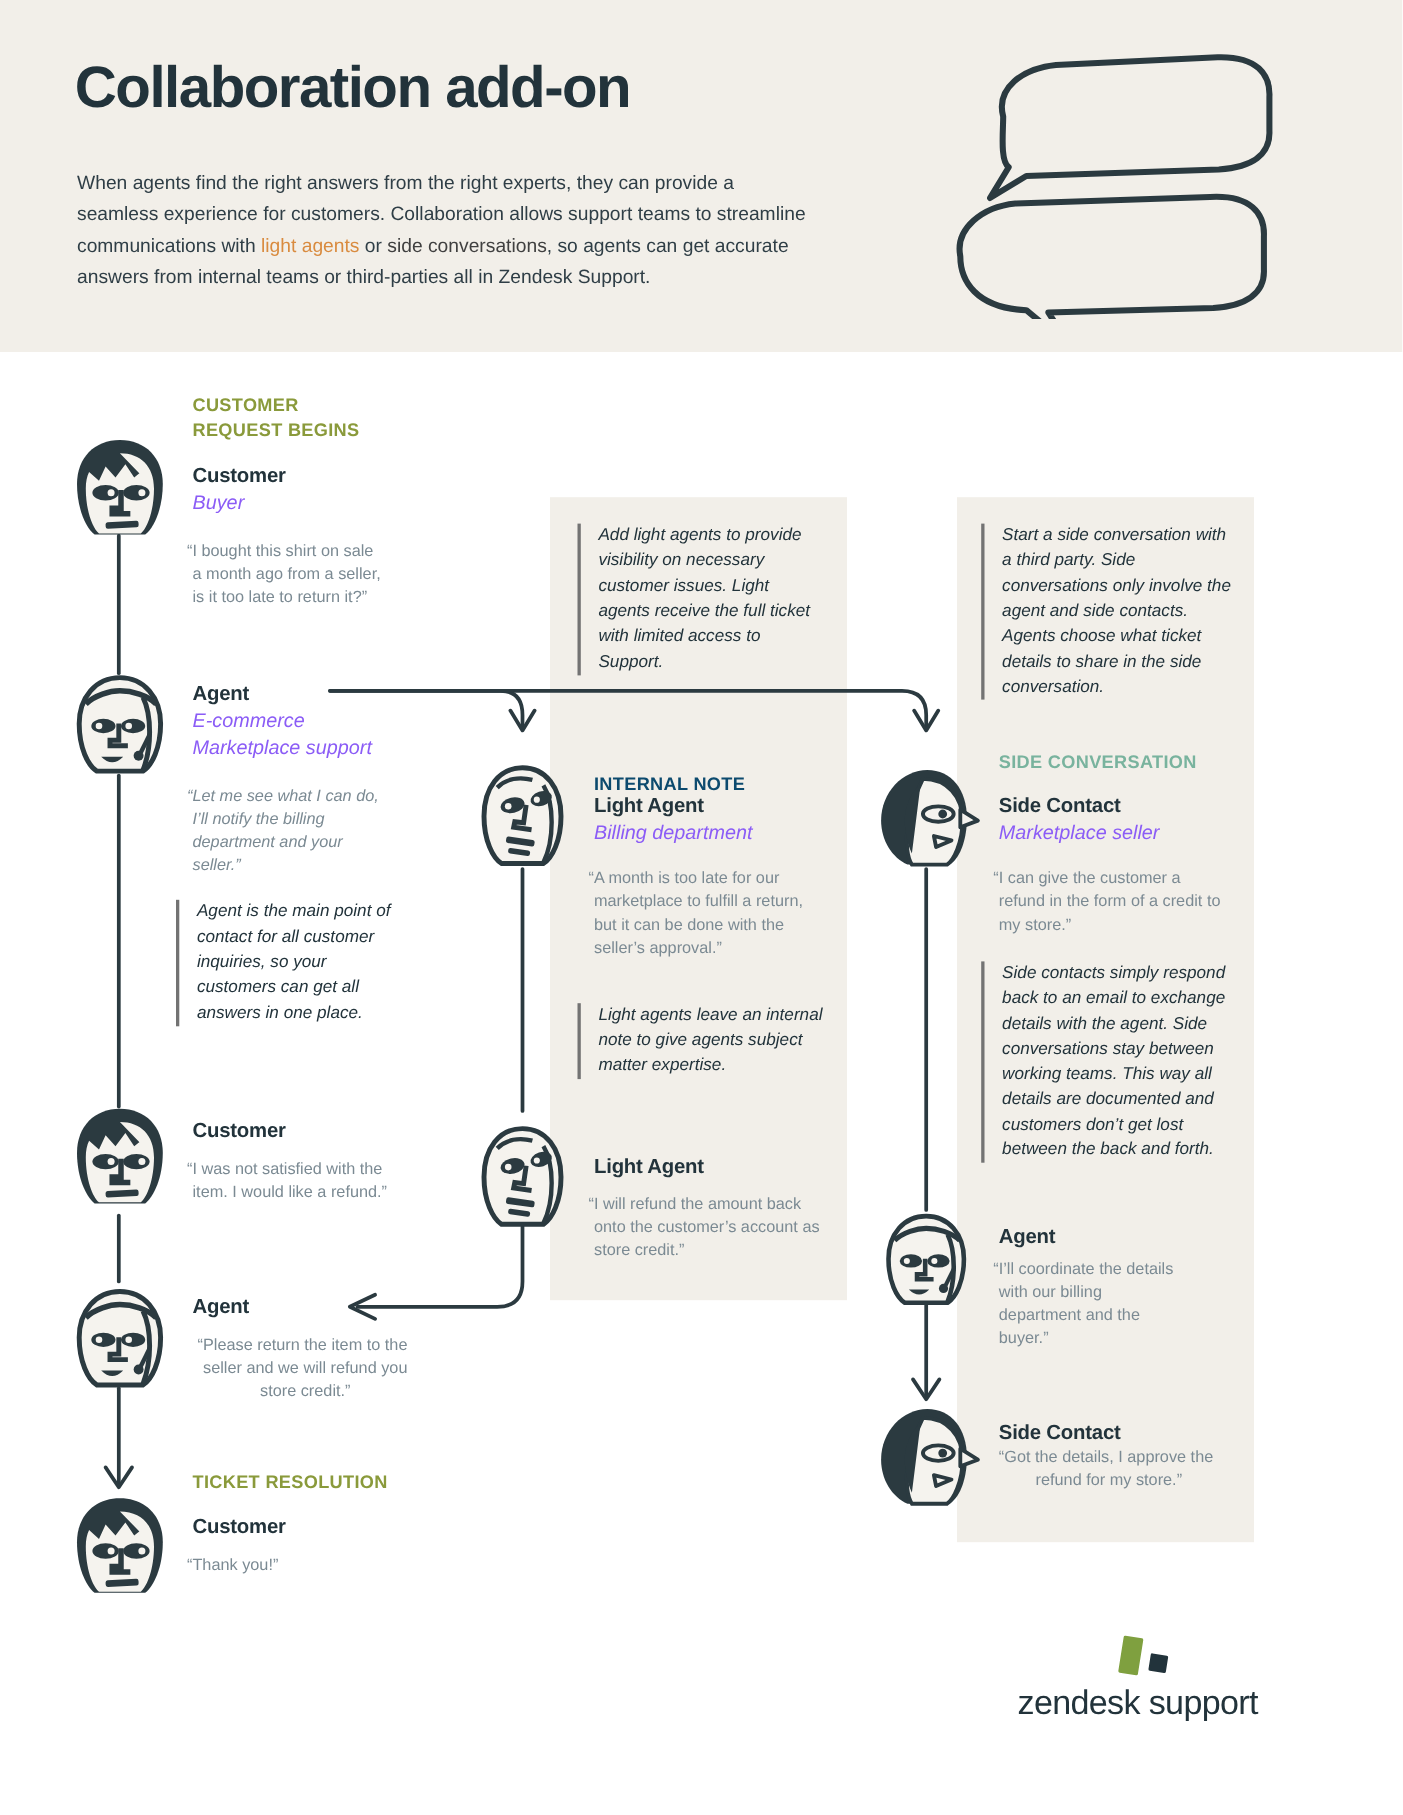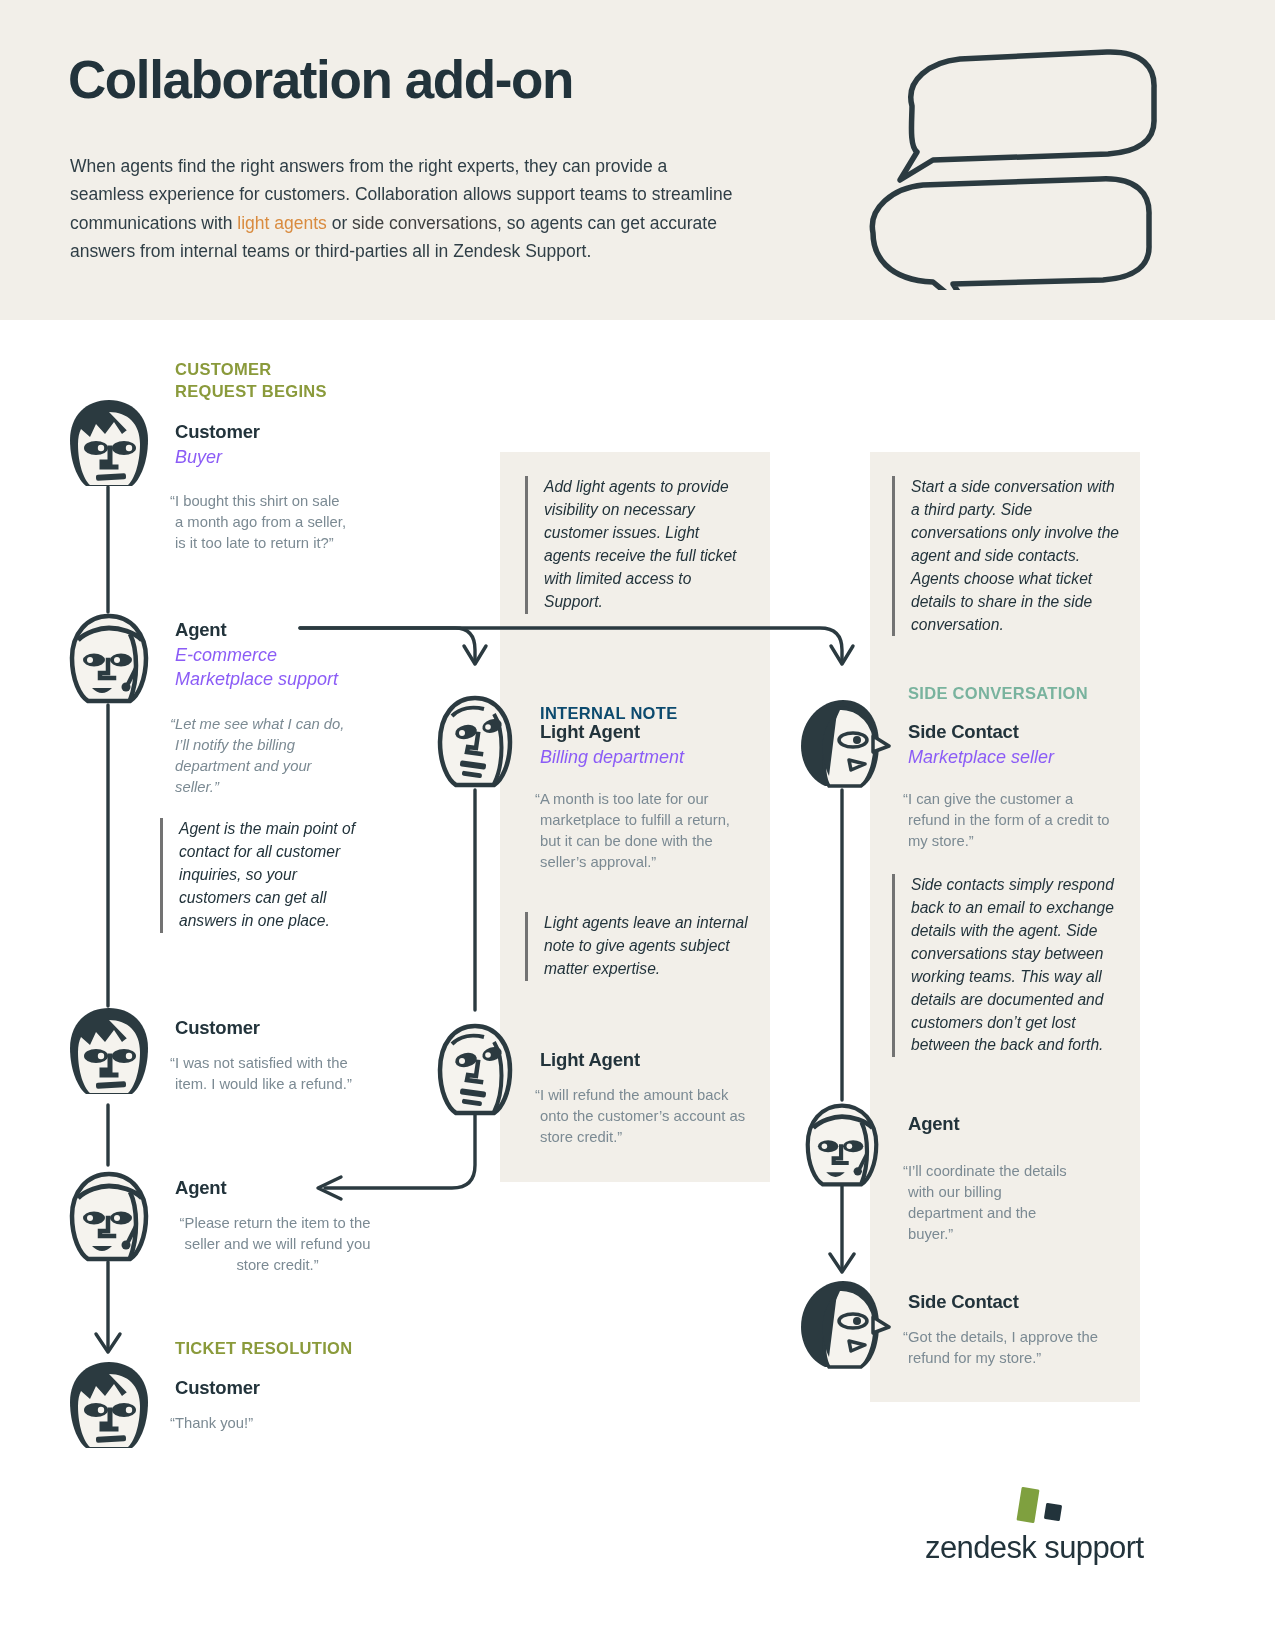--- a/index.html
+++ b/index.html
@@ -305,36 +305,36 @@
     <ellipse cx="57" cy="50" rx="11" ry="6.5" fill="#2b3a40"></ellipse>
     <circle cx="26" cy="50" r="3" fill="#f5f3ee"></circle>
     <circle cx="53" cy="50" r="3" fill="#f5f3ee"></circle>
     <path d="M44,50 L44,63 L36,63 L36,68 L50,68" stroke="#2b3a40" stroke-width="4.5" fill="none" stroke-linecap="square"></path>
     <path d="M28,78 Q38,88 48,78 Z" fill="#2b3a40"></path>
     <path d="M72,58 L64,74" stroke="#2b3a40" stroke-width="4" fill="none"></path>
     <circle cx="62" cy="77" r="4.5" fill="#2b3a40"></circle>
   </svg>
   <div class="txt" style="left:908px; top:1112px; width:210px;">
     <div class="role">Agent</div>
-    <div class="quote" style="margin-top:24px; width:160px;">“I’ll coordinate the details with our billing department and the buyer.”</div>
+    <div class="quote" style="margin-top:7px; width:160px;">“I’ll coordinate the details with our billing department and the buyer.”</div>
   </div>
 
   <svg class="avatar" style="left:795px; top:1275px;" width="96" height="96" viewBox="0 0 96 96">
     <path d="M48,6 C70,6 84,24 84,50 C84,72 76,88 68,92 L30,92 C16,86 6,70 6,52 C6,26 26,6 48,6 Z" fill="#2b3a40"></path>
     <path d="M44,14 C66,14 80,30 80,52 C80,72 72,88 66,92 L34,92 C30,86 28,72 30,58
              C32,44 36,30 44,14 Z" fill="#f5f3ee" stroke="#2b3a40" stroke-width="3.5"></path>
     <path d="M42,18 C30,30 26,44 28,60 C29,68 31,76 34,82" fill="#2b3a40"></path>
     <ellipse cx="58" cy="46" rx="14" ry="7" fill="#f5f3ee" stroke="#2b3a40" stroke-width="3.5"></ellipse>
     <ellipse cx="62" cy="46" rx="4" ry="4" fill="#2b3a40"></ellipse>
     <path d="M78,42 L94,52 L78,58 Z" fill="#f5f3ee" stroke="#2b3a40" stroke-width="3.5" stroke-linejoin="round"></path>
     <path d="M54,66 L70,70 L56,76 Z" fill="#f5f3ee" stroke="#2b3a40" stroke-width="3.5" stroke-linejoin="round"></path>
   </svg>
   <div class="txt" style="left:908px; top:1290px; width:215px;">
     <div class="role">Side Contact</div>
-    <div class="quote" style="margin-top:12px; width:200px;">“Got the details, I approve the refund for my store.”</div>
+    <div class="quote" style="width:200px;text-align:center;">“Got the details, I approve the refund for my store.”</div>
   </div>
 
   <div class="logo-wrap">
     <svg width="70" height="40" viewBox="0 0 70 40" style="position:absolute; left:88px; top:28px;">
       <rect x="6" y="2" width="18" height="34" rx="1.5" fill="#7fa03f" transform="rotate(9 15 19)"></rect>
       <rect x="32" y="18" width="16" height="16" rx="1.5" fill="#22333b" transform="rotate(9 40 26)"></rect>
     </svg>
     <div class="logo-text">zendesk support</div>
   </div>
 

